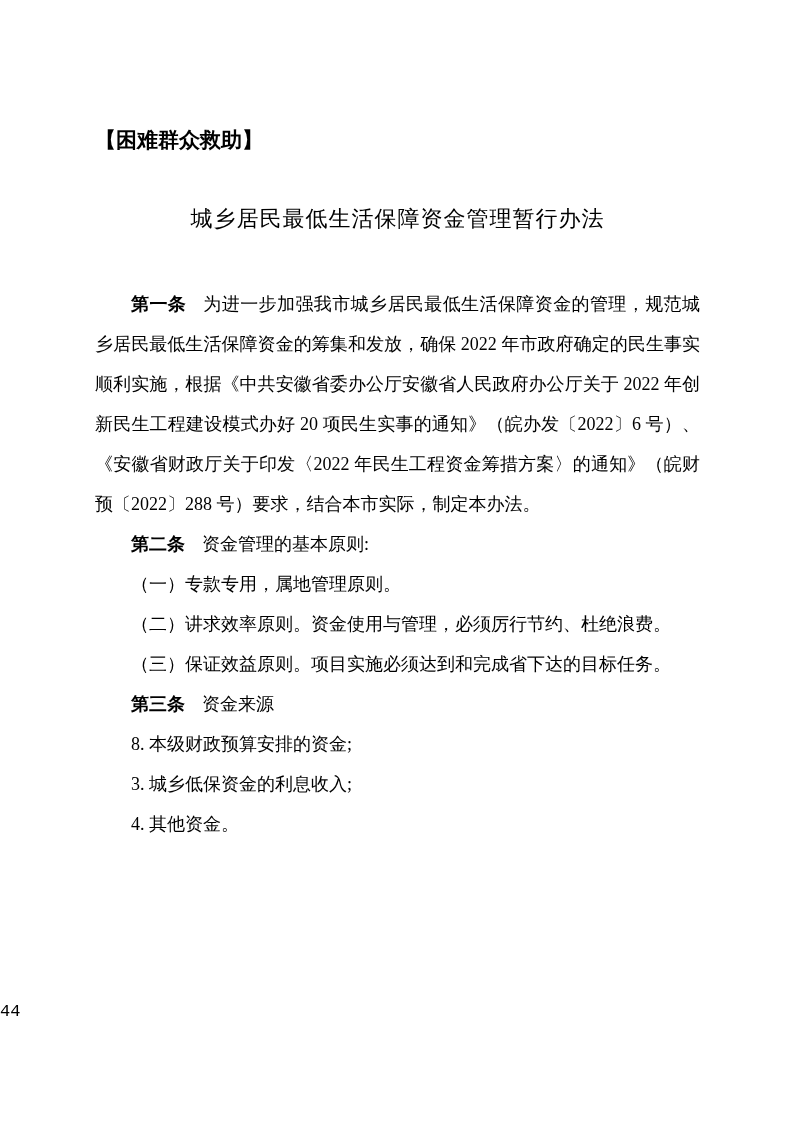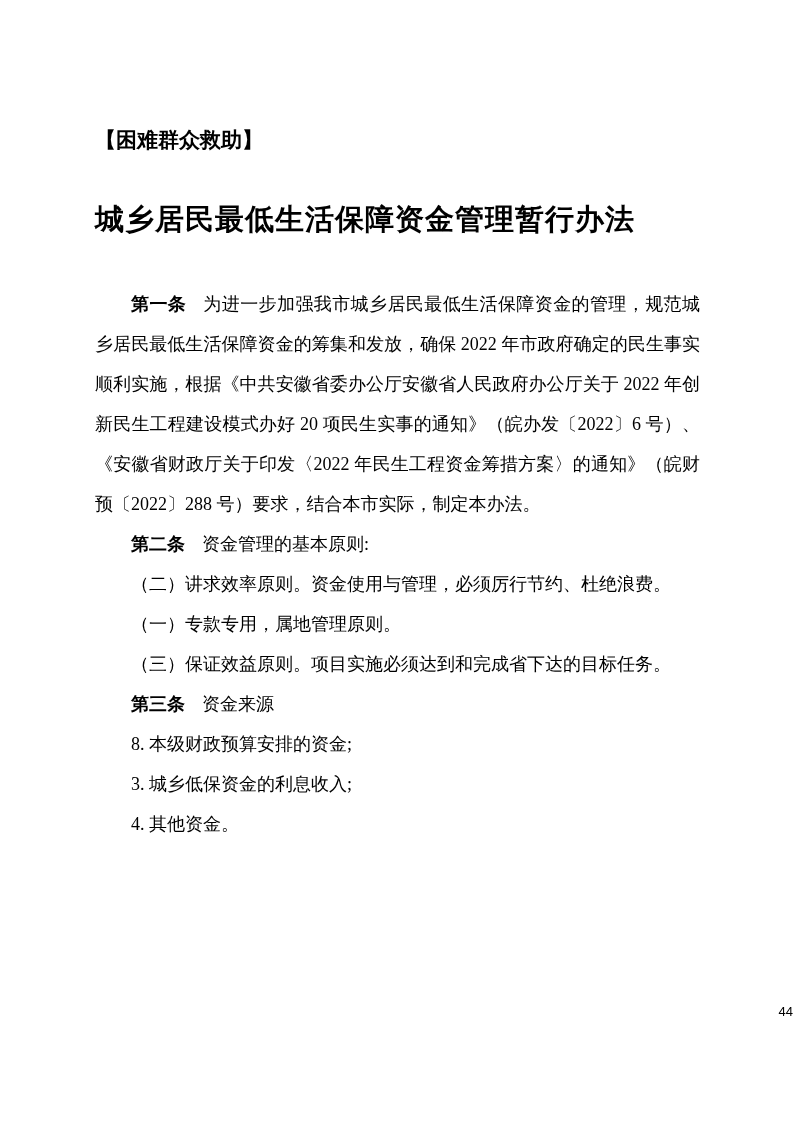--- a/index.html
+++ b/index.html
@@ -20,24 +20,24 @@
   }
   .section-label {
     font-family: "Liberation Sans", "DejaVu Sans", sans-serif;
     font-weight: bold;
     font-size: 21px;
     line-height: 28px;
     color: #000000;
   }
   .doc-title {
     margin: 44px 0 0 0;
-    text-align: left;
-    font-size: 29px;
+    text-align: center;
+    font-size: 22px;
     line-height: 42px;
-    font-weight: bold;
+    font-weight: normal;
     letter-spacing: 1px;
     font-family: "Liberation Serif", "DejaVu Serif", serif;
   }
   .doc-body {
     margin-top: 44px;
     font-size: 18px;
     line-height: 40px;
     text-align: justify;
   }
   .para {
@@ -50,44 +50,44 @@
     margin-right: 0.95em;
   }
   .para-lead:empty {
     margin-right: 0;
   }
   .page-number {
     position: absolute;
     left: 0;
     right: 0;
     bottom: 100px;
-    text-align: right;
-    font-size: 13px;
+    text-align: left;
+    font-size: 17px;
     line-height: 20px;
-    font-family: Liberation Sans, sans-serif;
+    font-family: Liberation Mono, monospace;
   }
 </style>
 </head>
 <body>
 
 <div class="page">
 
   <div class="section-label">【困难群众救助】</div>
 
   <h1 class="doc-title">城乡居民最低生活保障资金管理暂行办法</h1>
 
   <div class="doc-body">
 
     <p class="para"><span class="para-lead">第一条</span><span>为进一步加强我市城乡居民最低生活保障资金的管理，规范城乡居民最低生活保障资金的筹集和发放，确保 2022 年市政府确定的民生事实顺利实施，根据《中共安徽省委办公厅安徽省人民政府办公厅关于 2022 年创新民生工程建设模式办好 20 项民生实事的通知》（皖办发〔2022〕6 号）、《安徽省财政厅关于印发〈2022 年民生工程资金筹措方案〉的通知》（皖财预〔2022〕288 号）要求，结合本市实际，制定本办法。</span></p>
 
     <p class="para"><span class="para-lead">第二条</span><span>资金管理的基本原则:</span></p>
 
+    <p class="para"><span class="para-lead"></span><span>（一）专款专用，属地管理原则。</span></p>
+
     <p class="para"><span class="para-lead"></span><span>（二）讲求效率原则。资金使用与管理，必须厉行节约、杜绝浪费。</span></p>
-
-    <p class="para"><span class="para-lead"></span><span>（一）专款专用，属地管理原则。</span></p>
 
     <p class="para"><span class="para-lead"></span><span>（三）保证效益原则。项目实施必须达到和完成省下达的目标任务。</span></p>
 
     <p class="para"><span class="para-lead">第三条</span><span>资金来源</span></p>
 
 
     <p class="para"><span class="para-lead"></span><span>8. 本级财政预算安排的资金;</span></p>
 
     <p class="para"><span class="para-lead"></span><span>3. 城乡低保资金的利息收入;</span></p>
 

